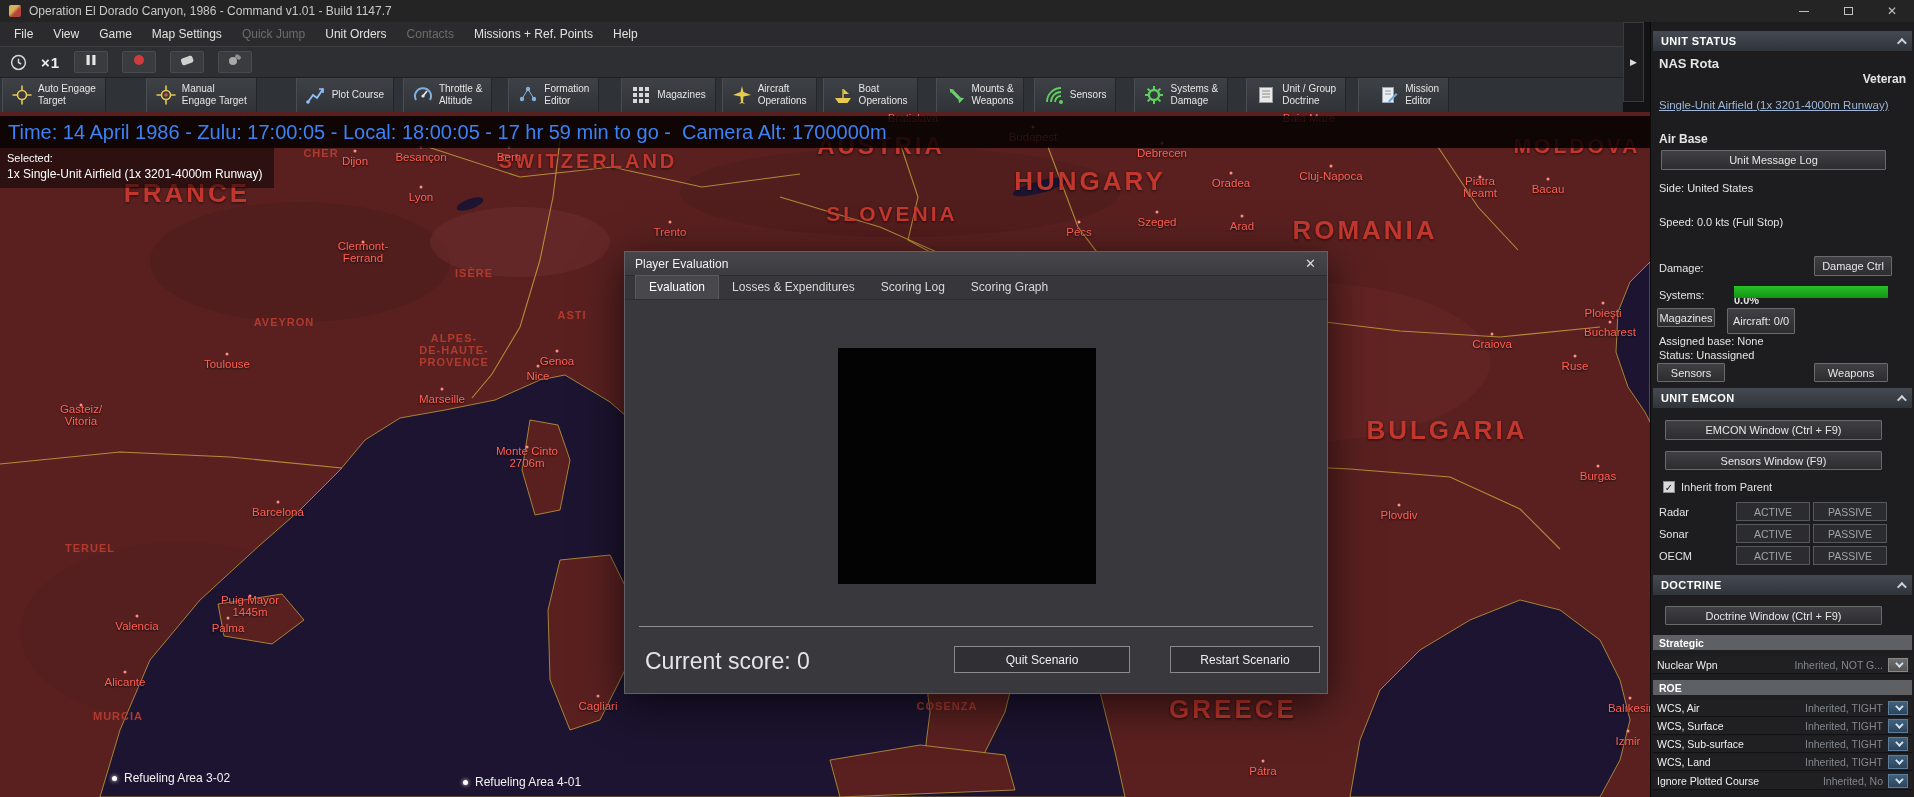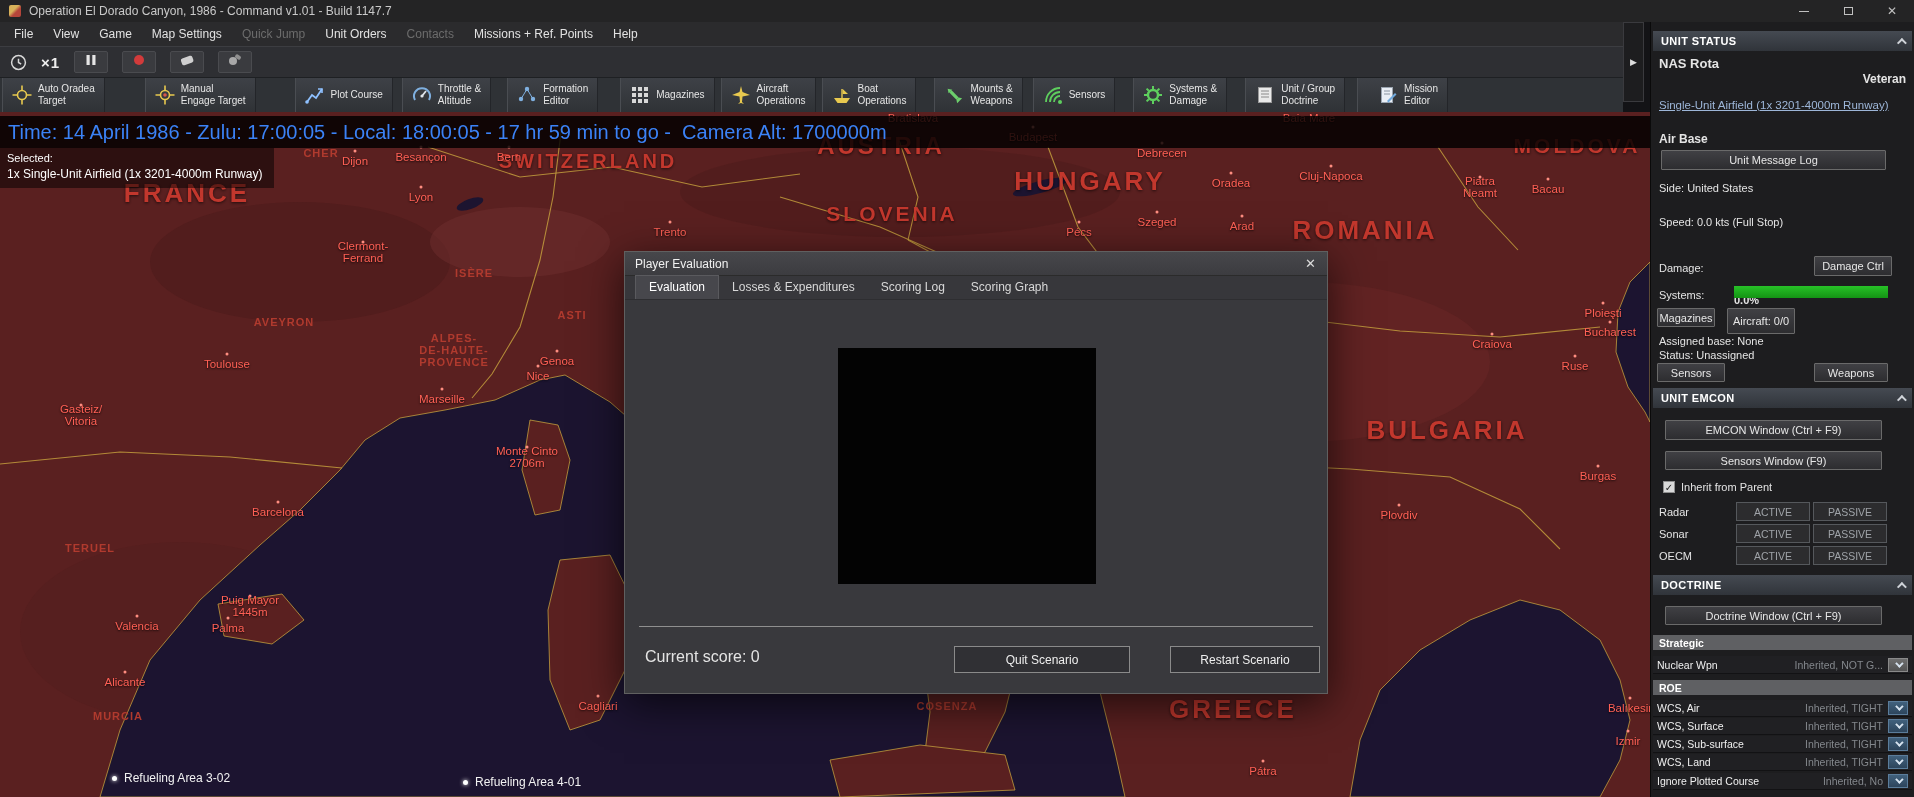--- a/index.html
+++ b/index.html
@@ -74,21 +74,21 @@
   
   .dialog { position:absolute; left:624px; top:251px; width:704px; height:443px; background:#39393d; border:1px solid #606060; box-shadow:0 10px 40px rgba(0,0,0,0.65); z-index:20; }
   .dlg-title { height:24px; background:linear-gradient(#47474b,#3c3c40); border-bottom:1px solid #2b2b2b; display:flex; align-items:center; color:#f0f0f0; font-size:12px; padding-left:10px; }
   .dlg-close { margin-left:auto; padding:0 11px; color:#dcdcdc; font-size:13px; }
   .tab-bar { height:24px; background:#37373b; border-bottom:1px solid #2e2e31; display:flex; align-items:flex-end; padding-left:10px; }
   .tab { padding:0 13px; line-height:23px; font-size:12px; color:#d8d8d8; }
   .tab.active { background:#47474c; color:#fff; border:1px solid #5a5a5e; border-bottom:none; }
   .dlg-body { position:relative; height:393px; }
   .eval-img { position:absolute; left:213px; top:48px; width:258px; height:236px; background:#030303; }
   .dlg-sep { position:absolute; left:14px; right:14px; top:326px; border-top:1px solid #8f8f8f; }
-  .score { position:absolute; left:20px; top:348px; font-size:16px; color:#e4e4e4; }
+  .score { position:absolute; left:20px; top:348px; font-size:23px; color:#e4e4e4; }
   .dlg-btn { position:absolute; top:346px; height:27px; background:#303034; border:1px solid #8a8a8a; color:#eee; font-size:12px; display:flex; align-items:center; justify-content:center; }
 </style>
 </head>
 <body>
 
 <div id="app">
 
   <div class="titlebar">
     <span class="app-icon"></span>
     <span class="title-text">Operation El Dorado Canyon, 1986 - Command v1.01 - Build 1147.7</span>
@@ -151,21 +151,21 @@
 
   <div class="toolbar-big">
       <div class="tb-btn" style="margin-right: 40px; margin-left: 2px;">
         <span class="tb-icon">
           <svg width="20" height="20" viewBox="0 0 20 20">
             <circle cx="10" cy="10" r="4.5" fill="none" stroke="#e8c94f" stroke-width="1.6"></circle>
             <path d="M10 0.5V5M10 15v4.5M0.5 10H5M15 10h4.5" stroke="#e8c94f" stroke-width="1.6"></path>
           </svg>
         </span>
         <span class="tb-label">
-          <div>Auto Oradea</div>
+          <div>Auto Engage</div>
           <div>Target</div>
         </span>
       </div>
       <div class="tb-btn" style="margin-right: 39px;">
         <span class="tb-icon">
           <svg width="20" height="20" viewBox="0 0 20 20">
             <circle cx="10" cy="10" r="4.5" fill="none" stroke="#e8c94f" stroke-width="1.6"></circle>
             <path d="M10 0.5V5M10 15v4.5M0.5 10H5M15 10h4.5" stroke="#e8c94f" stroke-width="1.6"></path>
             <circle cx="10" cy="10" r="1.8" fill="#d8574a"></circle>
           </svg>

